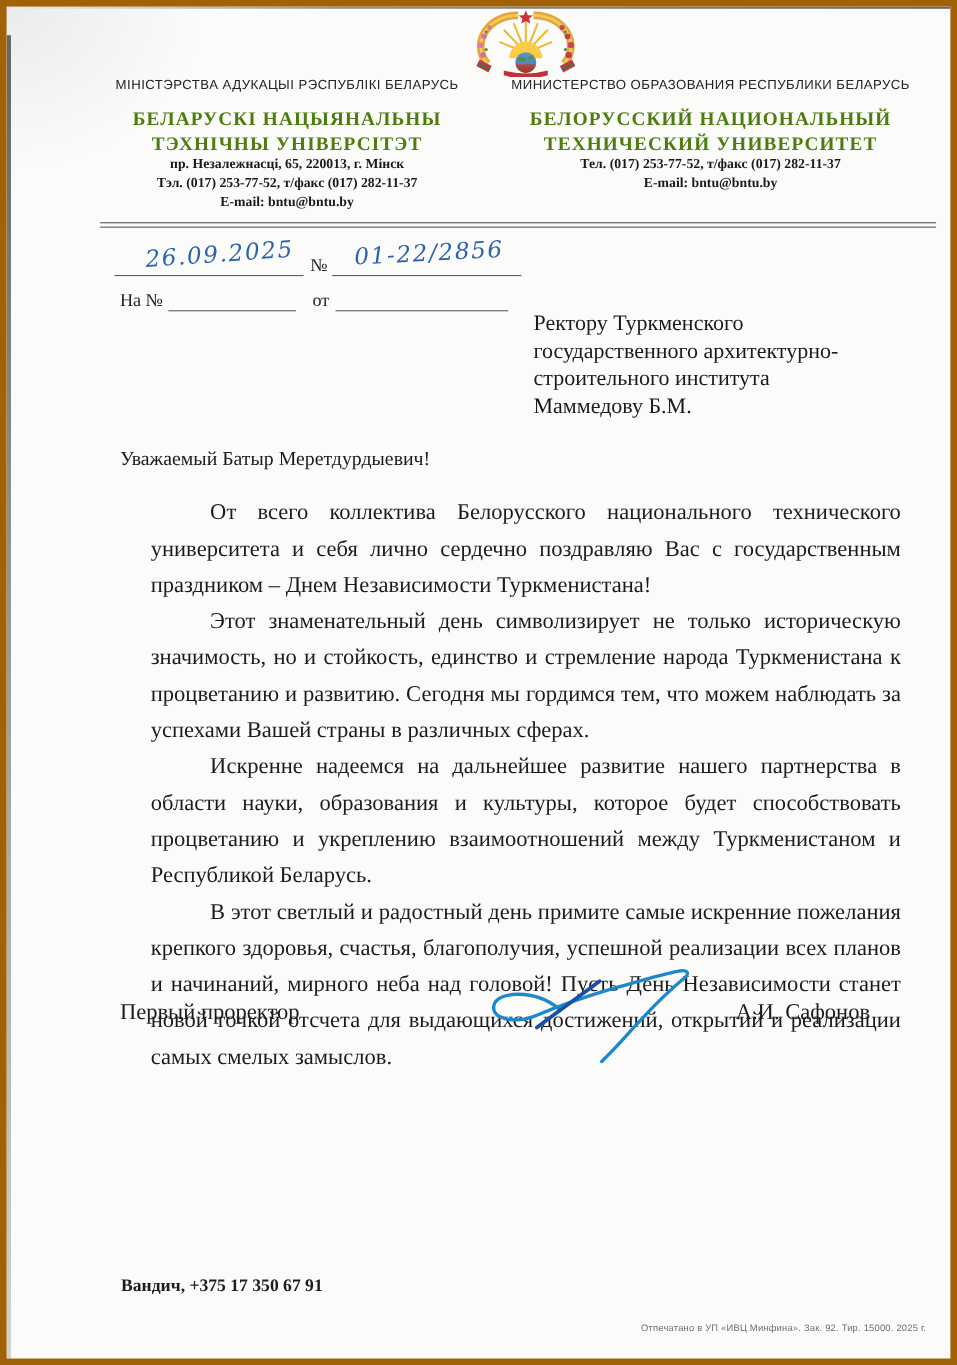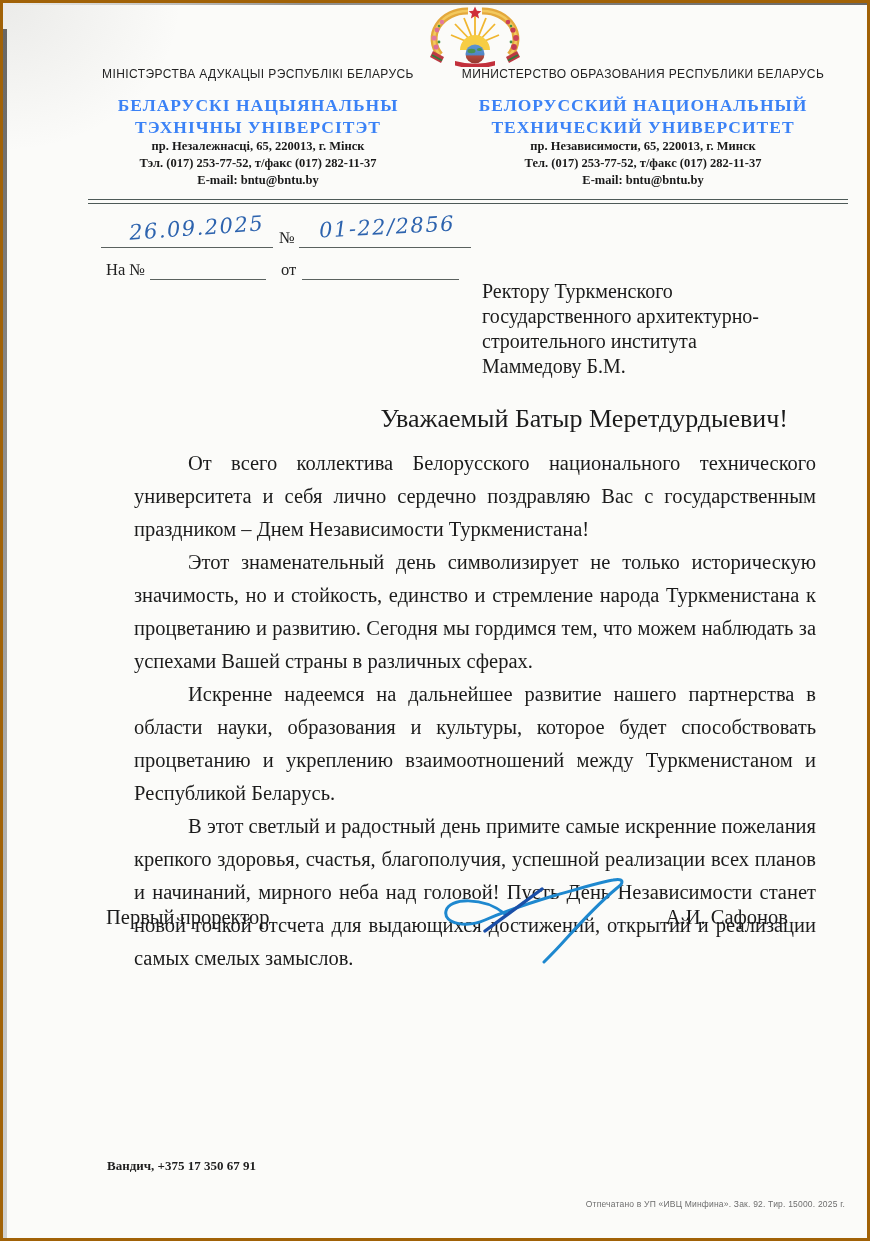--- a/index.html
+++ b/index.html
@@ -5,21 +5,21 @@
   html, body { margin: 0; padding: 0; background: #e9e9e7; }
   .page {
     position: relative;
     width: 870px; height: 1241px;
     margin: 0 auto;
     background: #fbfbf9;
     overflow: hidden;
     font-family: "Liberation Serif", "DejaVu Serif", serif;
     color: #1b1b1b;
     box-sizing: border-box;
-    border: 3px solid #a16207;
+    border: 6px solid #a16207;
   }
   
   .edge-top {
     position: absolute; top: 0; left: 0; width: 100%; height: 2px;
     background: linear-gradient(to right, rgba(60,60,60,0) 0%, rgba(60,60,60,.55) 35%, rgba(40,40,40,.7) 100%);
   }
   .edge-left {
     position: absolute; top: 26px; left: 0; width: 4px; height: 1215px;
     background: linear-gradient(to bottom, rgba(50,50,50,.75), rgba(70,70,70,.45) 60%, rgba(90,90,90,.25));
   }
@@ -31,21 +31,21 @@
   .emblem { position: absolute; left: 424px; top: 2px; width: 96px; height: 62px; }
   .col { position: absolute; top: 64px; text-align: center; }
   .col-left  { left: 85px;  width: 340px; }
   .col-right { left: 456px; width: 368px; }
   .ministry {
     font-family: "Liberation Sans", sans-serif;
     font-size: 12px; letter-spacing: .4px; color: #222; white-space: nowrap;
   }
   .orgname {
     margin-top: 13px; font-weight: bold; font-size: 17.5px;
-    letter-spacing: 1px; line-height: 22px; color: #3b82f6;
+    letter-spacing: 1px; line-height: 22px; color: #4d7c0f;
   }
   .addr { font-weight: bold; font-size: 12.5px; line-height: 17px; color: #1a1a1a; }
   .divider {
     position: absolute; left: 85px; top: 196px; width: 760px; height: 3px;
     border-top: 1px solid #4e5a58; border-bottom: 1px solid #4e5a58;
   }
   
   .ref-label { position: absolute; font-size: 16.5px; color: #222; }
   .rule { position: absolute; height: 1px; background: #5a615f; }
   .hand {
@@ -54,37 +54,37 @@
     font-family: "DejaVu Serif", serif;
   }
   
   .addressee {
     position: absolute; left: 479px; top: 276px; width: 310px;
     font-size: 20px; line-height: 25px;
   }
   
   .salutation {
     position: absolute; left: 103px; top: 401px; width: 682px;
-    text-align: right; font-size: 26px;
+    text-align: left; font-size: 18px;
   }
   .body-text { position: absolute; left: 103px; top: 444px; width: 682px; margin-left: 28px; }
   .body-text p {
     margin: 0; font-size: 20.5px; line-height: 33px;
     text-align: justify; text-indent: 54px;
   }
   
   .sig-row {
     position: absolute; left: 103px; top: 903px; width: 682px;
     display: flex; justify-content: space-between; font-size: 20.5px; gap: 36px;
   }
   .autograph { position: absolute; left: 430px; top: 855px; width: 230px; height: 120px; }
   
   .executor {
     position: absolute; left: 104px; top: 1155px;
-    font-weight: bold; font-size: 13px; color: #1e1e1e;
+    font-weight: bold; font-size: 16px; color: #1e1e1e;
   }
   .print-info {
     position: absolute; right: 22px; top: 1196px;
     font-family: "Liberation Sans", sans-serif;
     font-size: 8.5px; color: #6e6e6e; letter-spacing: .2px;
   }
 </style>
 </head>
 <body>
 
@@ -160,21 +160,20 @@
     </div>
   </div>
 
   <div class="col col-right">
     <div class="ministry">МИНИСТЕРСТВО ОБРАЗОВАНИЯ РЕСПУБЛИКИ БЕЛАРУСЬ</div>
     <div class="orgname">
       <div>БЕЛОРУССКИЙ НАЦИОНАЛЬНЫЙ</div>
       <div>ТЕХНИЧЕСКИЙ УНИВЕРСИТЕТ</div>
     </div>
     <div class="addr">
-      <div>пр. Независимости, 65, 220013, г. Минск</div>
       <div>Тел. (017) 253-77-52, т/факс (017) 282-11-37</div>
       <div>E-mail: bntu@bntu.by</div>
     </div>
   </div>
 
   <div class="divider"></div>
 
   <div class="hand" style="left:126px; top:213px; transform:rotate(-4deg);">26.09.2025</div>
   <div class="rule" style="left:98px; top:244px; width:172px;"></div>
   <div class="ref-label" style="left:276px; top:225px;">№</div>

